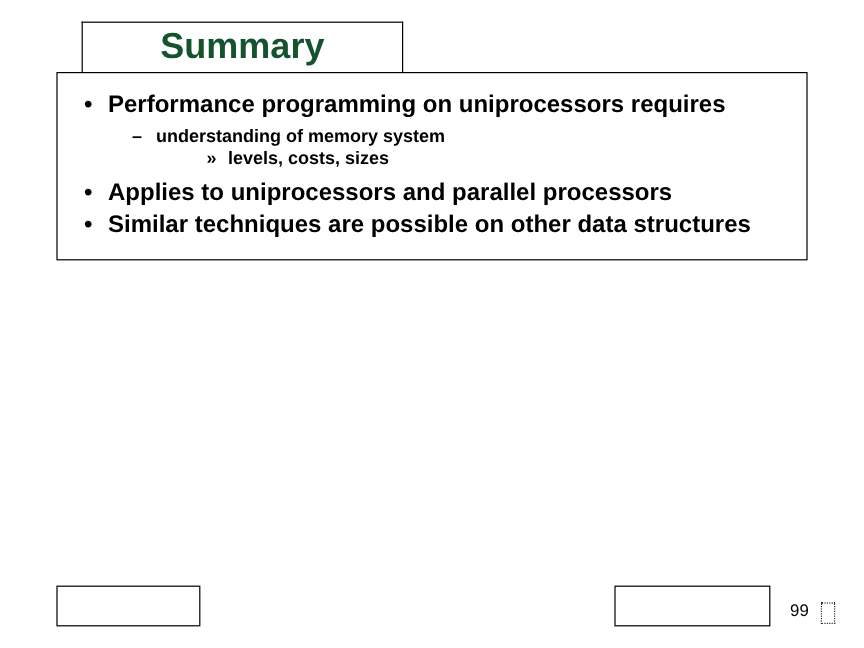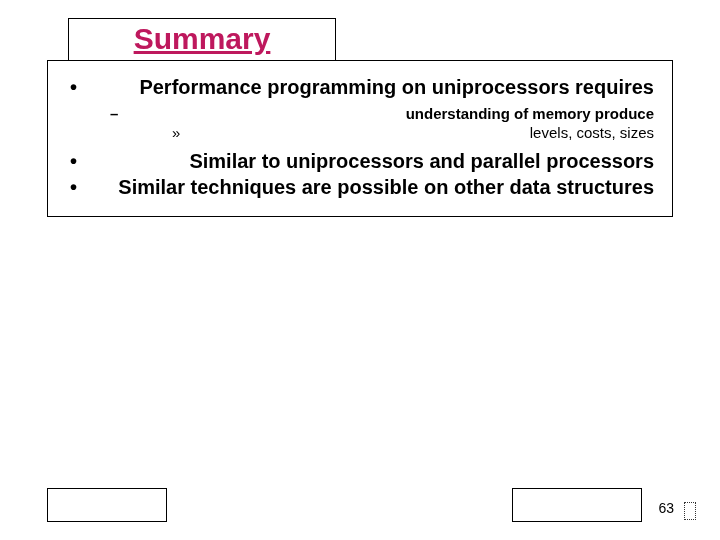--- a/index.html
+++ b/index.html
@@ -18,41 +18,39 @@
     left: 68px;
     width: 268px;
     height: 42px;
     border: 1px solid #000;
     border-bottom: none;
     text-align: center;
   }
   .title-text {
     font-size: 30px;
     font-weight: bold;
-    color: #be185d;
-    text-decoration: underline;
+    color: #14532d;
     line-height: 40px;
   }
   .content-box {
     position: absolute;
     top: 60px;
     left: 47px;
     width: 626px;
     border: 1px solid #000;
     padding: 14px 18px 14px 18px;
   }
   ul { margin: 0; padding: 0; list-style: none; }
   ul.lvl1 > li {
     position: relative;
     padding-left: 24px;
     font-size: 20px;
     font-weight: bold;
     margin-bottom: 2px;
     line-height: 1.22;
-    text-align: right;
   }
   ul.lvl1 > li::before {
     content: "•";
     position: absolute;
     left: 4px;
     top: 0;
     font-size: 20px;
   }
   ul.lvl2 {
     margin-top: 6px;
@@ -69,21 +67,21 @@
   ul.lvl2 > li::before {
     content: "–";
     position: absolute;
     left: 20px;
     top: 0;
   }
   ul.lvl3 > li {
     position: relative;
     padding-left: 60px;
     font-size: 15px;
-    font-weight: normal;
+    font-weight: bold;
     line-height: 1.25;
   }
   ul.lvl3 > li::before {
     content: "»";
     position: absolute;
     left: 42px;
     top: 0;
   }
   .bottom-left-box {
     position: absolute;
@@ -122,34 +120,34 @@
 <div class="title-box">
   <span class="title-text">Summary</span>
 </div>
 
 <div class="content-box">
   <ul class="lvl1">
     <li>
       <span>Performance programming on uniprocessors requires</span>
       <ul class="lvl2">
         <li>
-          <span>understanding of memory produce</span>
+          <span>understanding of memory system</span>
           <ul class="lvl3">
             <li>
               <span>levels, costs, sizes</span>
             </li>
           </ul>
         </li>
       </ul>
     </li>
     <li>
-      <span>Similar to uniprocessors and parallel processors</span>
+      <span>Applies to uniprocessors and parallel processors</span>
     </li>
     <li>
       <span>Similar techniques are possible on other data structures</span>
     </li>
   </ul>
 </div>
 
 <div class="bottom-left-box"></div>
 <div class="bottom-right-box"></div>
-<div class="page-num">63</div>
+<div class="page-num">99</div>
 <div class="corner-box"></div>
 
 </body></html>

